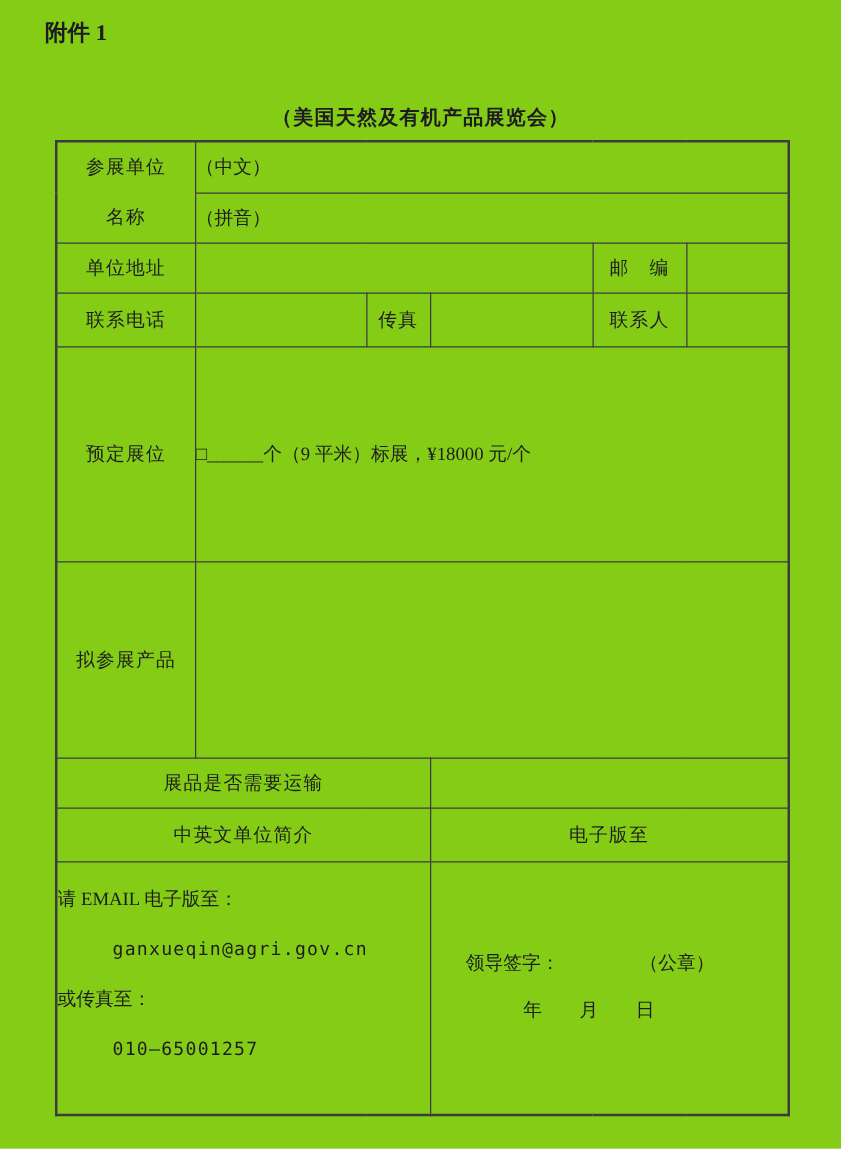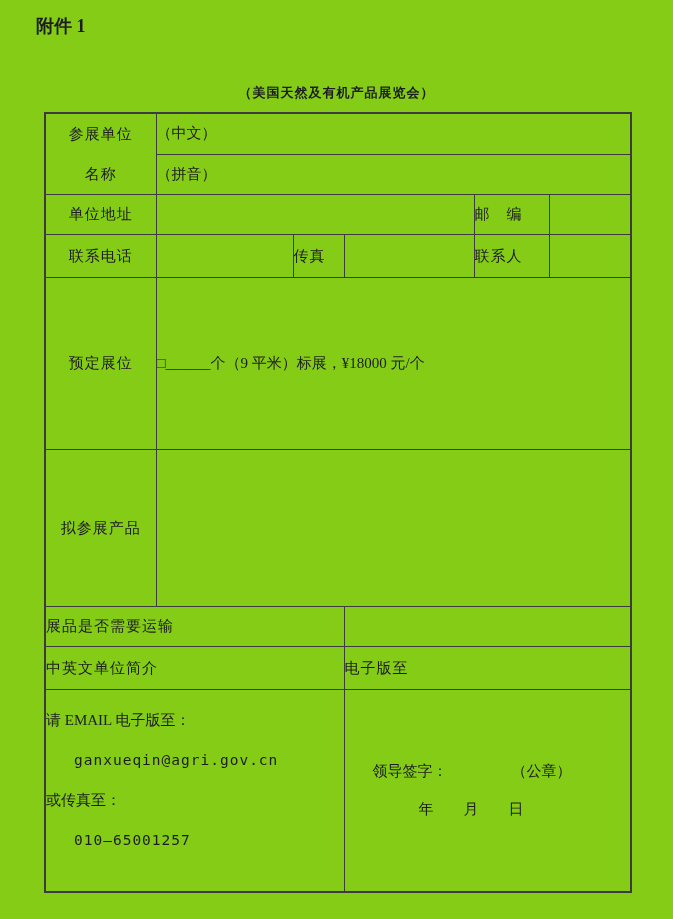--- a/index.html
+++ b/index.html
@@ -24,21 +24,21 @@
     left: 0; top: 42px; width: 673px;
     text-align: center;
     font-size: 29px;
     font-weight: bold;
     letter-spacing: 2px;
   }
   .subtitle {
     position: absolute;
     left: 0; top: 84px; width: 673px;
     text-align: center;
-    font-size: 13px;
+    font-size: 16px;
     font-weight: bold;
     letter-spacing: 1px;
   }
   table.form {
     position: absolute;
     left: 44px; top: 112px;
     width: 586px;
     border-collapse: collapse;
     table-layout: fixed;
     border: 2px solid #3c3c40;
@@ -53,27 +53,27 @@
   }
   td.lbl { text-align: center; letter-spacing: 1px; }
   td.val-pad { padding-left: 18px; }
   .name-lbl-line { line-height: 40px; text-align: center; letter-spacing: 1px; }
   td.booth-cell {
     vertical-align: top;
     padding: 50px 0 0 26px;
     font-size: 16px;
   }
   .blankline { letter-spacing: 0; }
-  td.center-lbl { letter-spacing: 1px; }
+  td.center-lbl { text-align: center; letter-spacing: 1px; }
   td.submission-cell {
     vertical-align: top;
     padding: 26px 0 0 8px;
   }
   .sub-line { line-height: 20px; margin-bottom: 20px; white-space: nowrap; }
-  .sub-indent { padding-left: 28px; }
+  .sub-indent { padding-left: 44px; }
   .mono {
     font-family: "DejaVu Sans Mono", "Liberation Mono", monospace;
     font-size: 14.5px;
     letter-spacing: 1px;
   }
   td.signature-cell { vertical-align: bottom; padding-bottom: 12px; }
   .sig-row { display: flex; padding-left: 28px; line-height: 20px; white-space: nowrap; }
   .seal { margin-left: 64px; }
   .date-row { margin-top: 18px; padding-left: 74px; line-height: 20px; white-space: nowrap; }
 </style>

